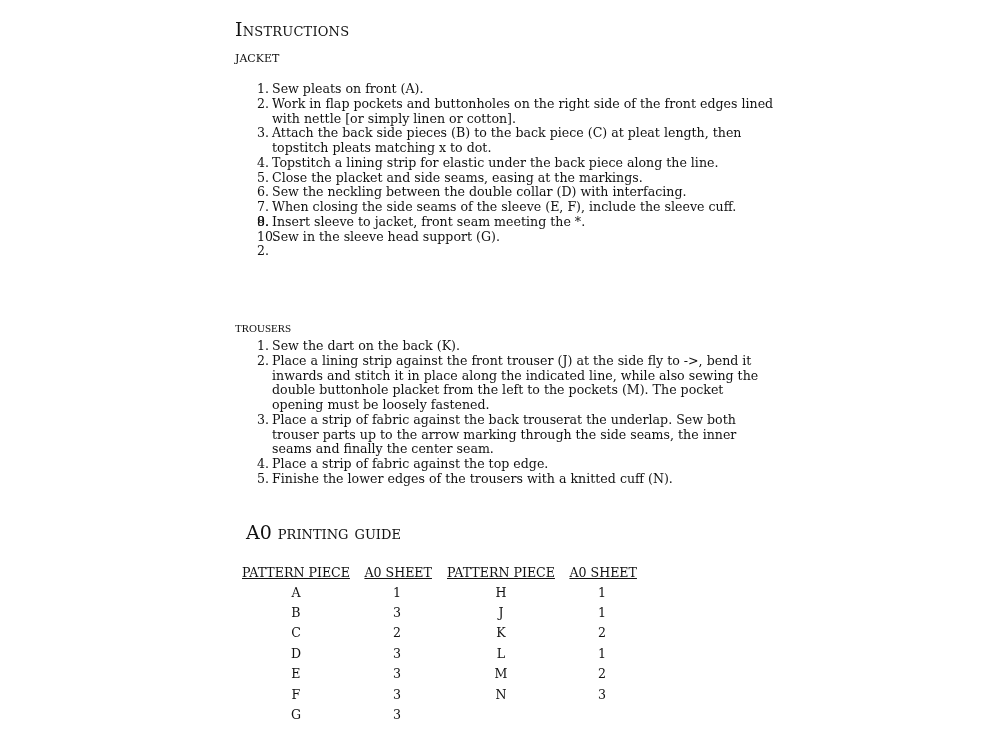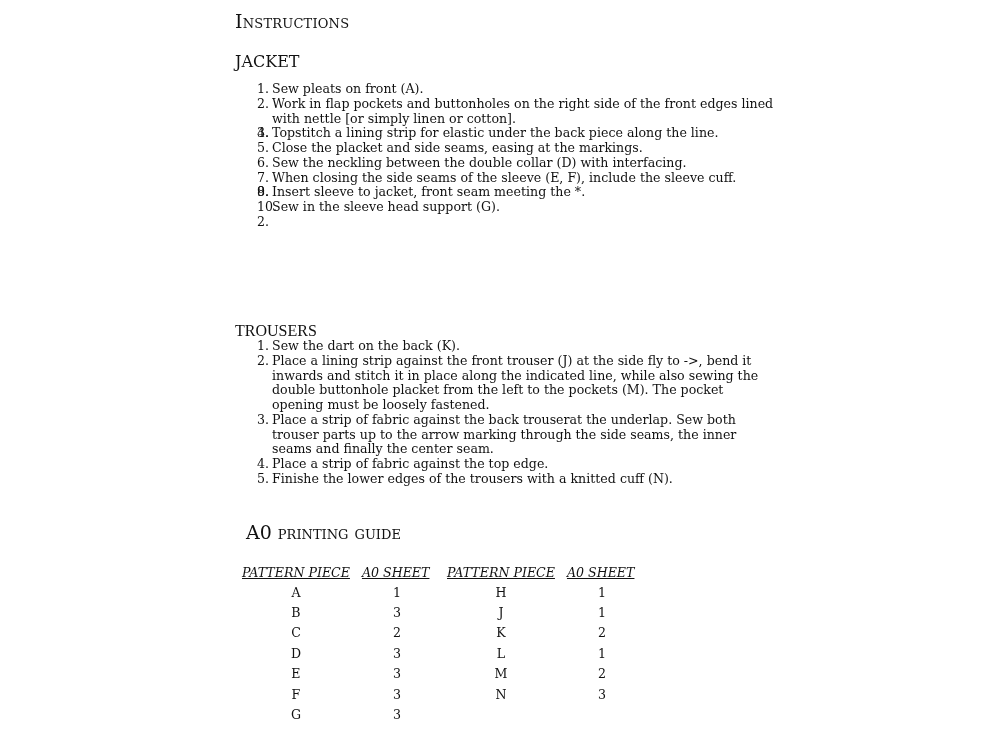--- a/index.html
+++ b/index.html
@@ -3,59 +3,59 @@
   <meta charset="utf-8">
   <style>
     html, body { margin: 0; padding: 0; background: #ffffff; }
     body {
       width: 1005px; height: 754px; position: relative; overflow: hidden;
       font-family: "DejaVu Serif", "Liberation Serif", serif;
       color: #111111;
     }
     .abs { position: absolute; }
     .title {
-      left: 235px; top: 10px; font-size: 19px; letter-spacing: 0.2px;
+      left: 235px; top: 18px; font-size: 19px; letter-spacing: 0.2px;
       font-variant: small-caps; white-space: nowrap;
     }
     .section {
-      left: 235px; font-size: 16px; white-space: nowrap;
+      left: 235px; font-size: 11px; white-space: nowrap;
     }
     .list {
       left: 257px; margin: 0; padding: 0; list-style: none;
       font-size: 12.6px; line-height: 14.75px; width: 540px;
     }
     .list li { position: relative; padding-left: 15px; }
     .list li .num { position: absolute; left: 0; top: 0; }
     .guide-title {
       left: 246px; top: 521px; font-size: 19px; font-variant: small-caps; white-space: nowrap;
     }
     table.guide {
       position: absolute; border-collapse: collapse; font-size: 12.6px;
     }
     table.guide th {
       font-weight: normal; text-decoration: underline; padding: 0 6px;
-      height: 20px; white-space: nowrap; text-align: left; font-style: italic;
+      height: 20px; white-space: nowrap; text-align: right;
     }
     table.guide td { text-align: center; height: 20.4px; padding: 0; }
     .t1 { left: 236px; top: 562px; }
     .t2 { left: 441px; top: 562px; }
     .c1 { width: 104px; }
     .c2 { width: 70px; }
   </style>
 </head>
 <body>
 
 <div class="abs title">Instructions</div>
 
 <div class="abs section" style="top:52px;">JACKET</div>
 
 <ol class="abs list" style="top:82px;">
   <li><span class="num">1.</span><span>Sew pleats on front (A).</span></li>
   <li><span class="num">2.</span><span>Work in flap pockets and buttonholes on the right side of the front edges lined with nettle [or simply linen or cotton].</span></li>
-  <li><span class="num">3.</span></li>
+  <li><span class="num">3.</span><span>Attach the back side pieces (B) to the back piece (C) at pleat length, then topstitch pleats matching x to dot.</span></li>
   <li><span class="num">4.</span><span>Topstitch a lining strip for elastic under the back piece along the line.</span></li>
   <li><span class="num">5.</span><span>Close the placket and side seams, easing at the markings.</span></li>
   <li><span class="num">6.</span><span>Sew the neckling between the double collar (D) with interfacing.</span></li>
   <li><span class="num">7.</span><span>When closing the side seams of the sleeve (E, F), include the sleeve cuff.</span></li>
   <li><span class="num">8.</span></li>
   <li><span class="num">9.</span><span>Insert sleeve to jacket, front seam meeting the *.</span></li>
   <li><span class="num">10.</span><span>Sew in the sleeve head support (G).</span></li>
   <li><span class="num">2.</span></li>
 </ol>
 

